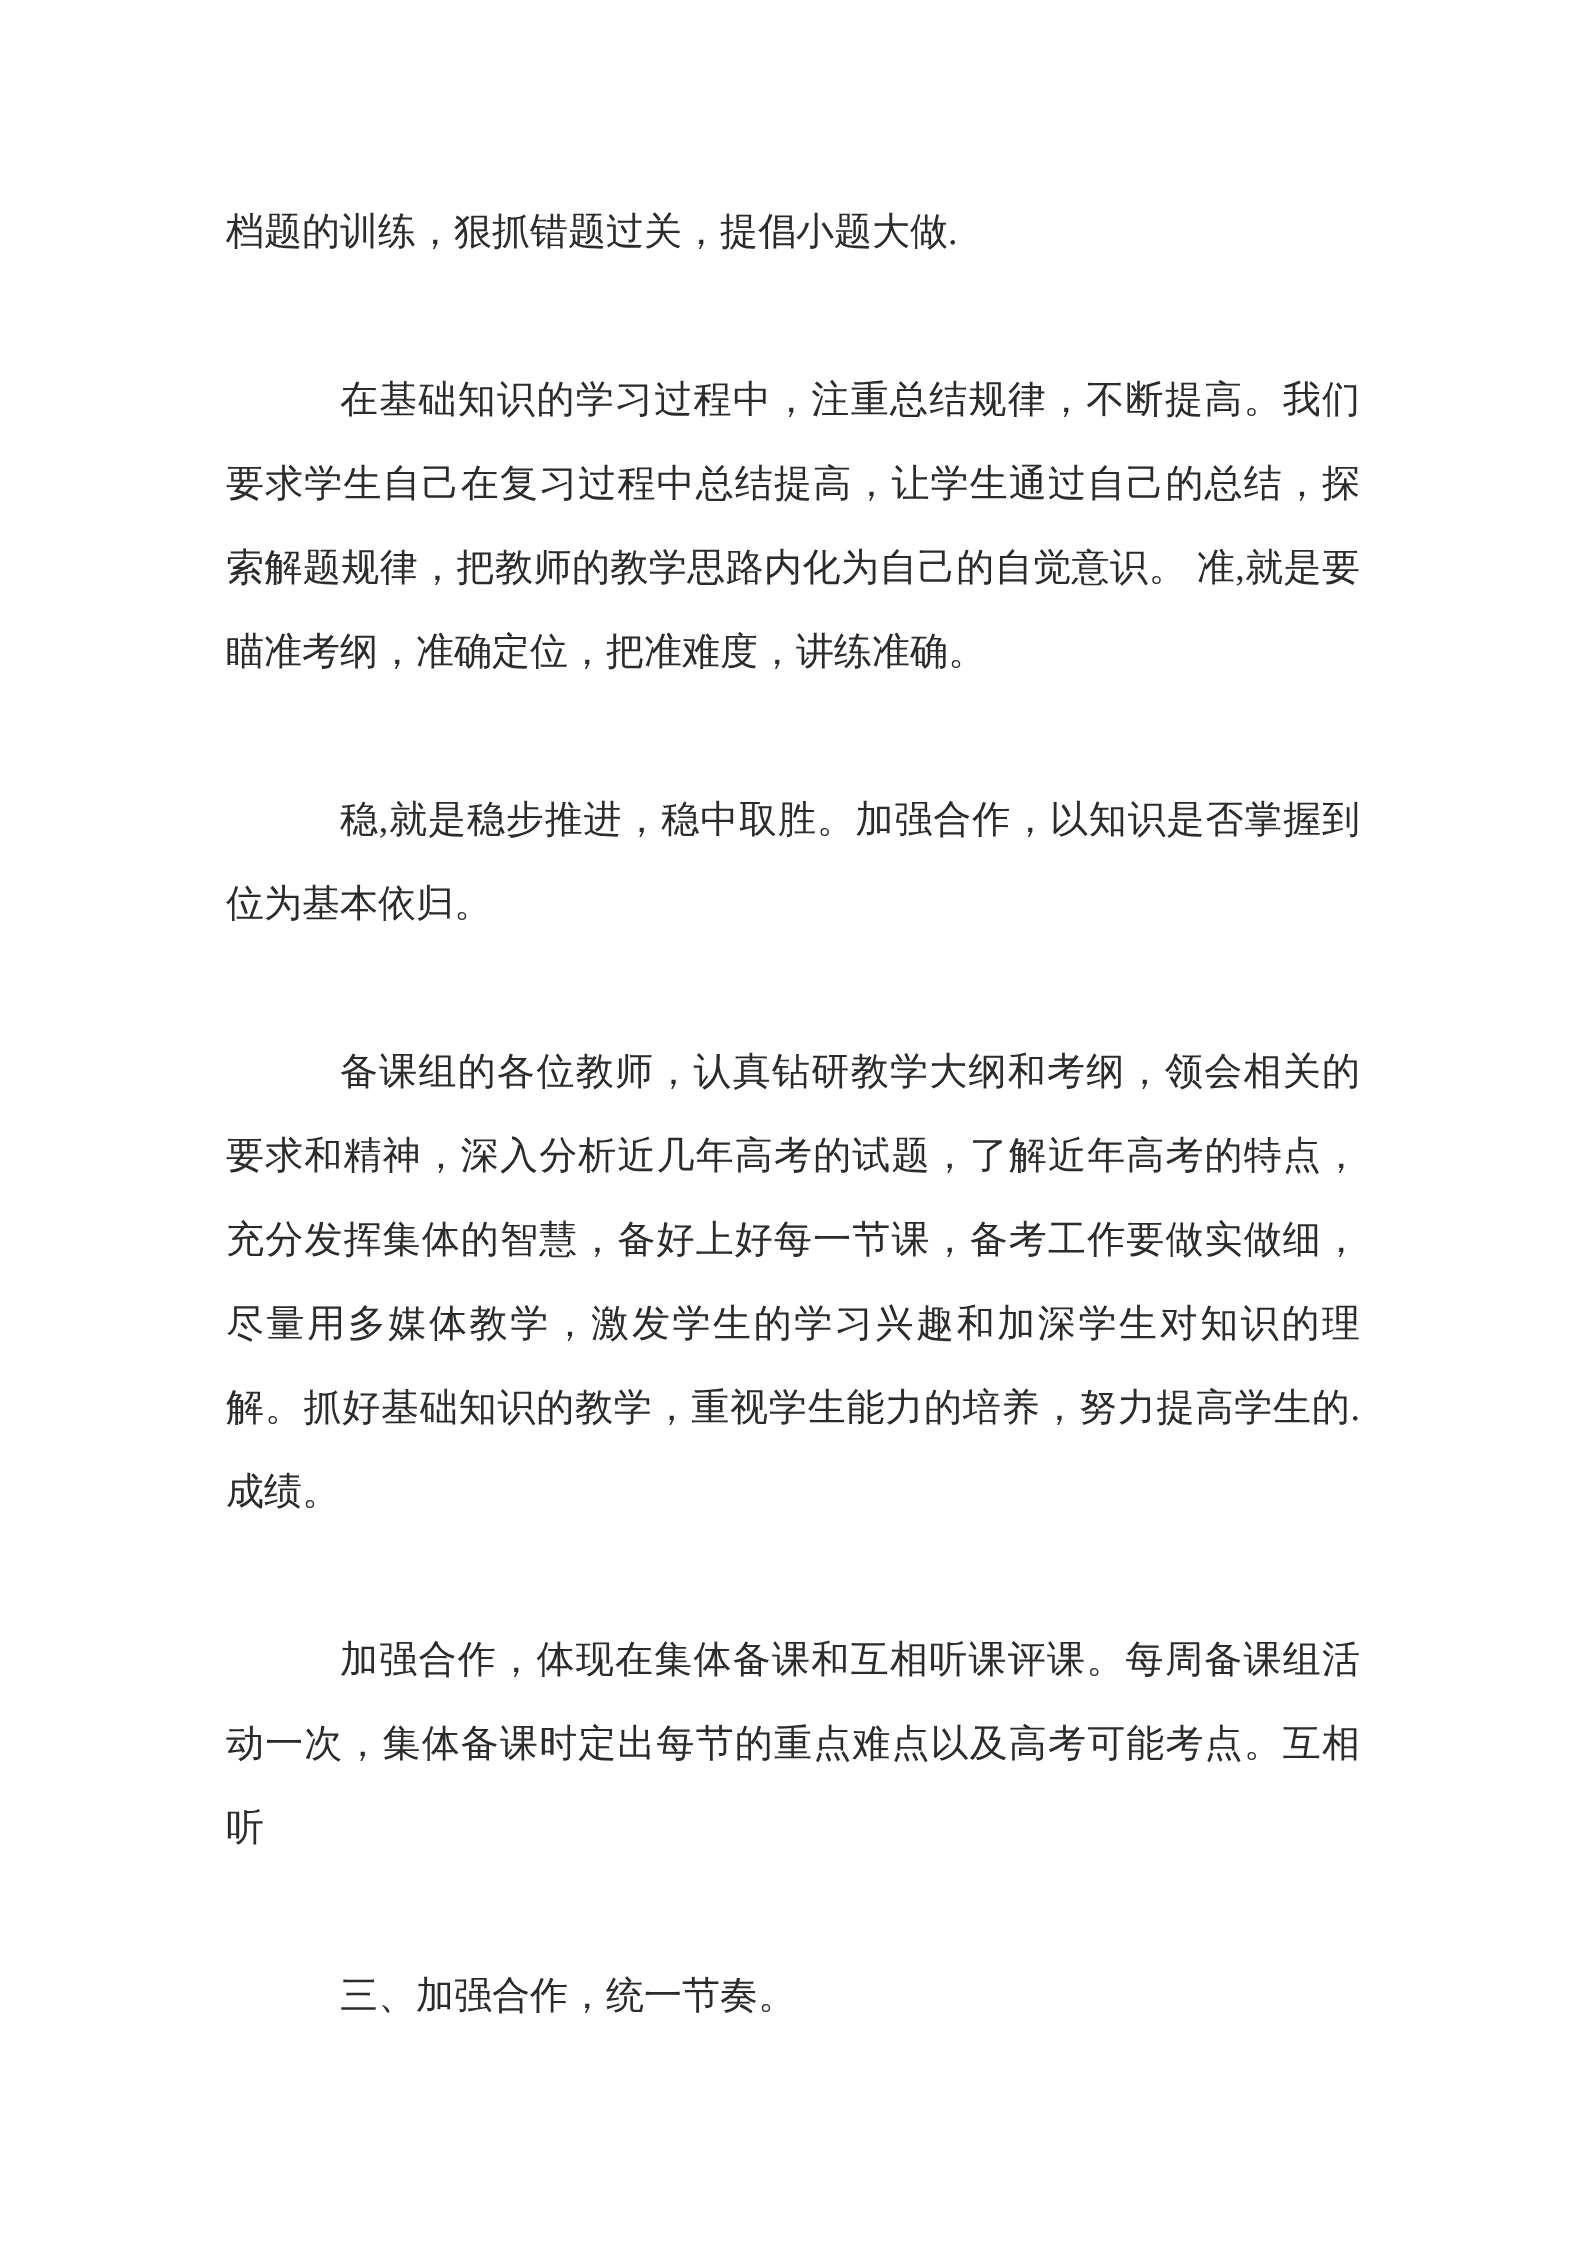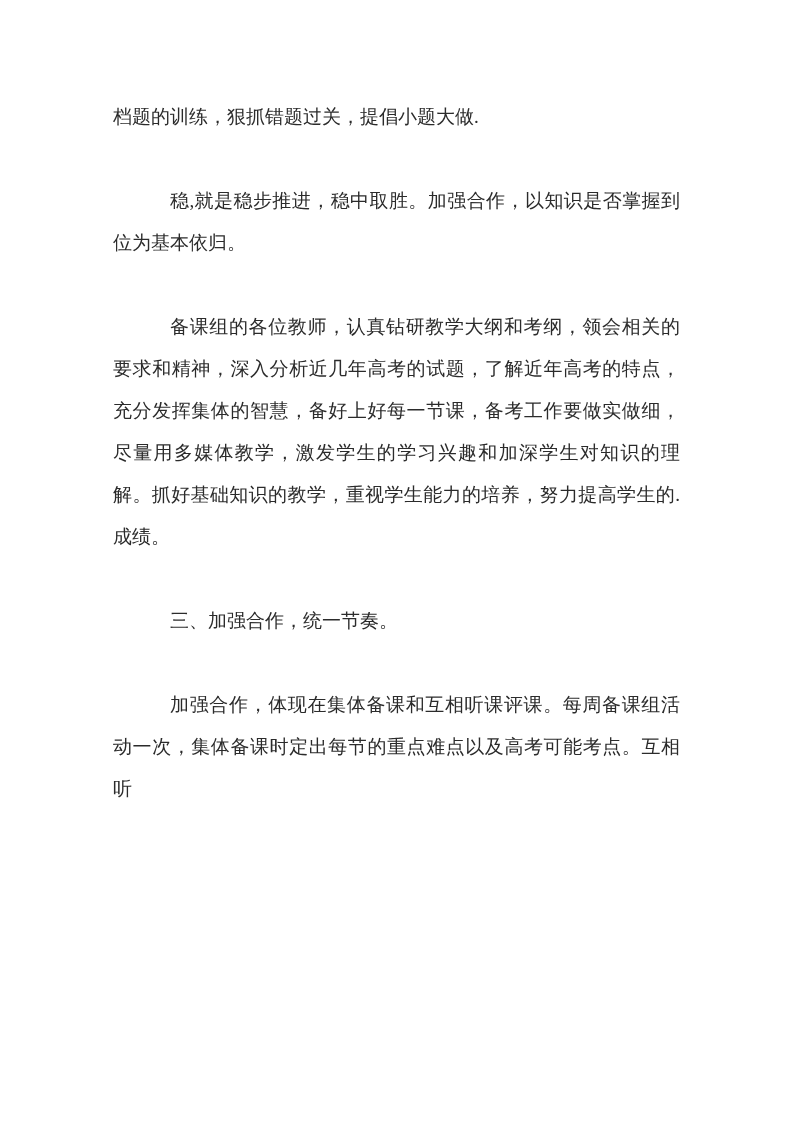--- a/index.html
+++ b/index.html
@@ -38,18 +38,19 @@
   .doc-content p.no-indent {
     text-indent: 0;
   }
 </style>
 </head>
 <body>
 
 <div class="page">
   <div class="doc-content">
     <p class="no-indent">档题的训练，狠抓错题过关，提倡小题大做.</p>
+    <p class="indent">在基础知识的学习过程中，注重总结规律，不断提高。我们要求学生自己在复习过程中总结提高，让学生通过自己的总结，探索解题规律，把教师的教学思路内化为自己的自觉意识。 准,就是要瞄准考纲，准确定位，把准难度，讲练准确。</p>
     <p class="indent">稳,就是稳步推进，稳中取胜。加强合作，以知识是否掌握到位为基本依归。</p>
     <p class="indent">备课组的各位教师，认真钻研教学大纲和考纲，领会相关的要求和精神，深入分析近几年高考的试题，了解近年高考的特点，充分发挥集体的智慧，备好上好每一节课，备考工作要做实做细，尽量用多媒体教学，激发学生的学习兴趣和加深学生对知识的理解。抓好基础知识的教学，重视学生能力的培养，努力提高学生的.成绩。</p>
+    <p class="indent">加强合作，体现在集体备课和互相听课评课。每周备课组活动一次，集体备课时定出每节的重点难点以及高考可能考点。互相听</p>
     <p class="indent">三、加强合作，统一节奏。</p>
-    <p class="indent">加强合作，体现在集体备课和互相听课评课。每周备课组活动一次，集体备课时定出每节的重点难点以及高考可能考点。互相听</p>
   </div>
 </div>
 
 </body></html>

